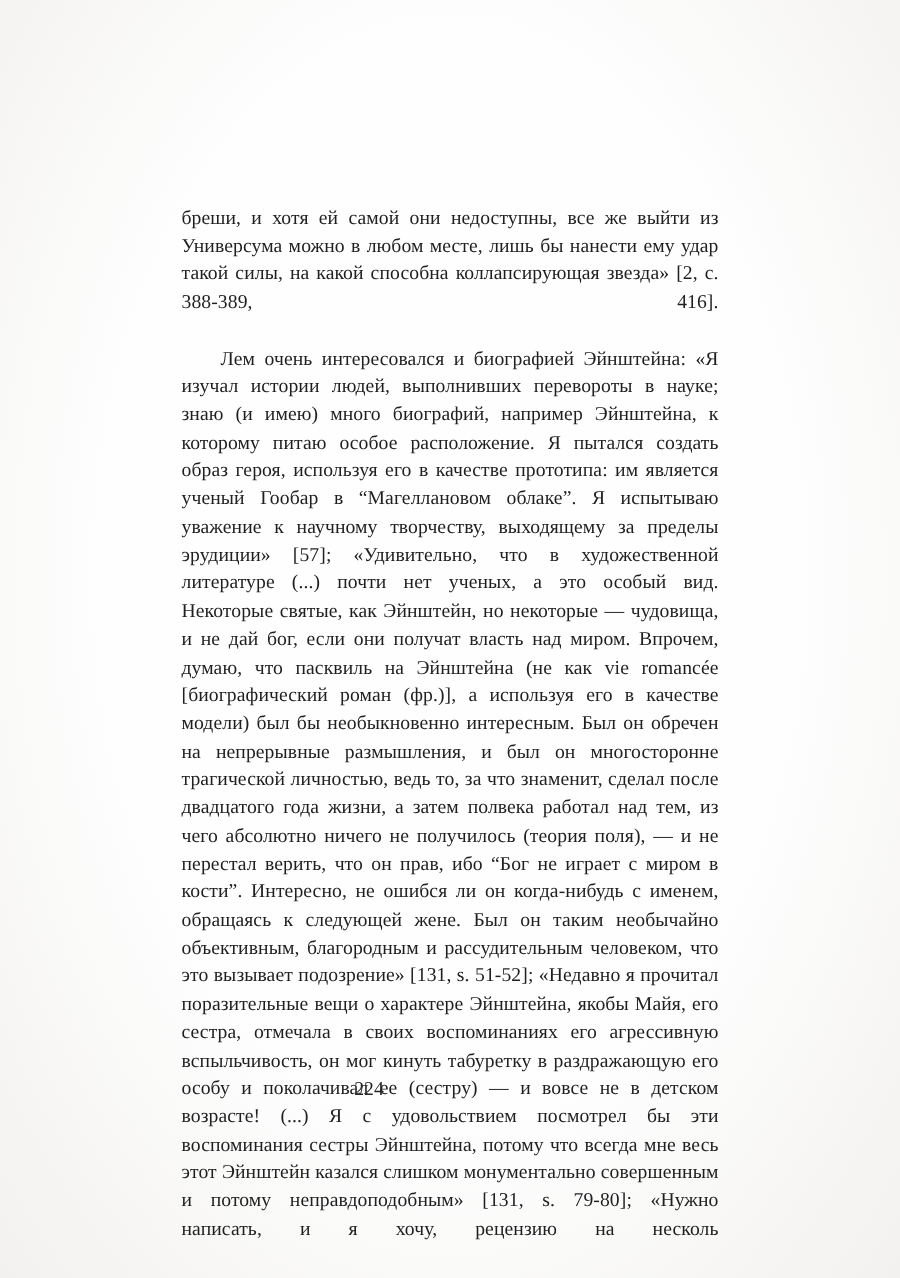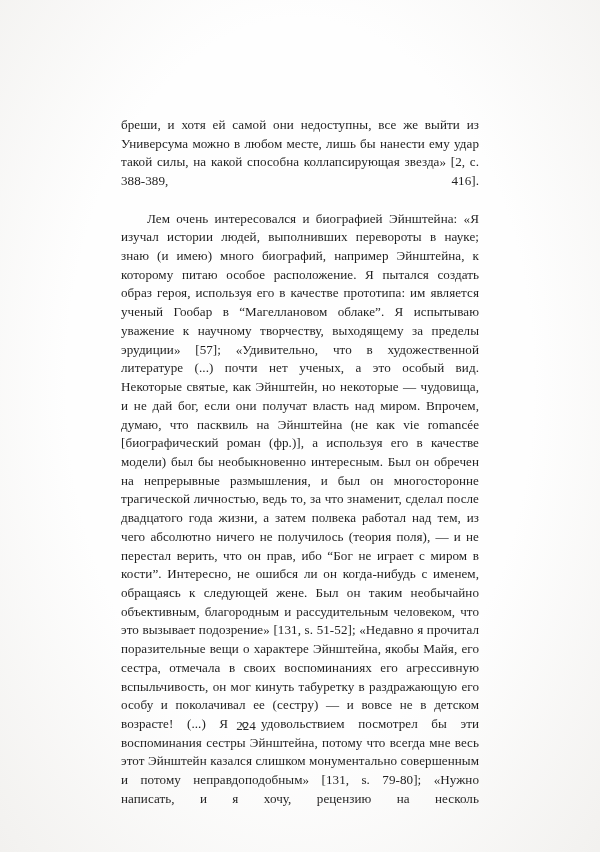--- a/index.html
+++ b/index.html
@@ -47,20 +47,21 @@
     text-justify: inter-word;
     -webkit-hyphens: none;
     hyphens: none;
     word-spacing: 0.1px;
     letter-spacing: 0.06px;
     color: #1f1f1f;
   }
 
   p.para-continued {
     text-indent: 0;
+    margin-top: 20px;
   }
 
   p.para-indent {
     text-indent: 26px;
   }
 
   
   .justify-all {
     text-align: justify;
   }

